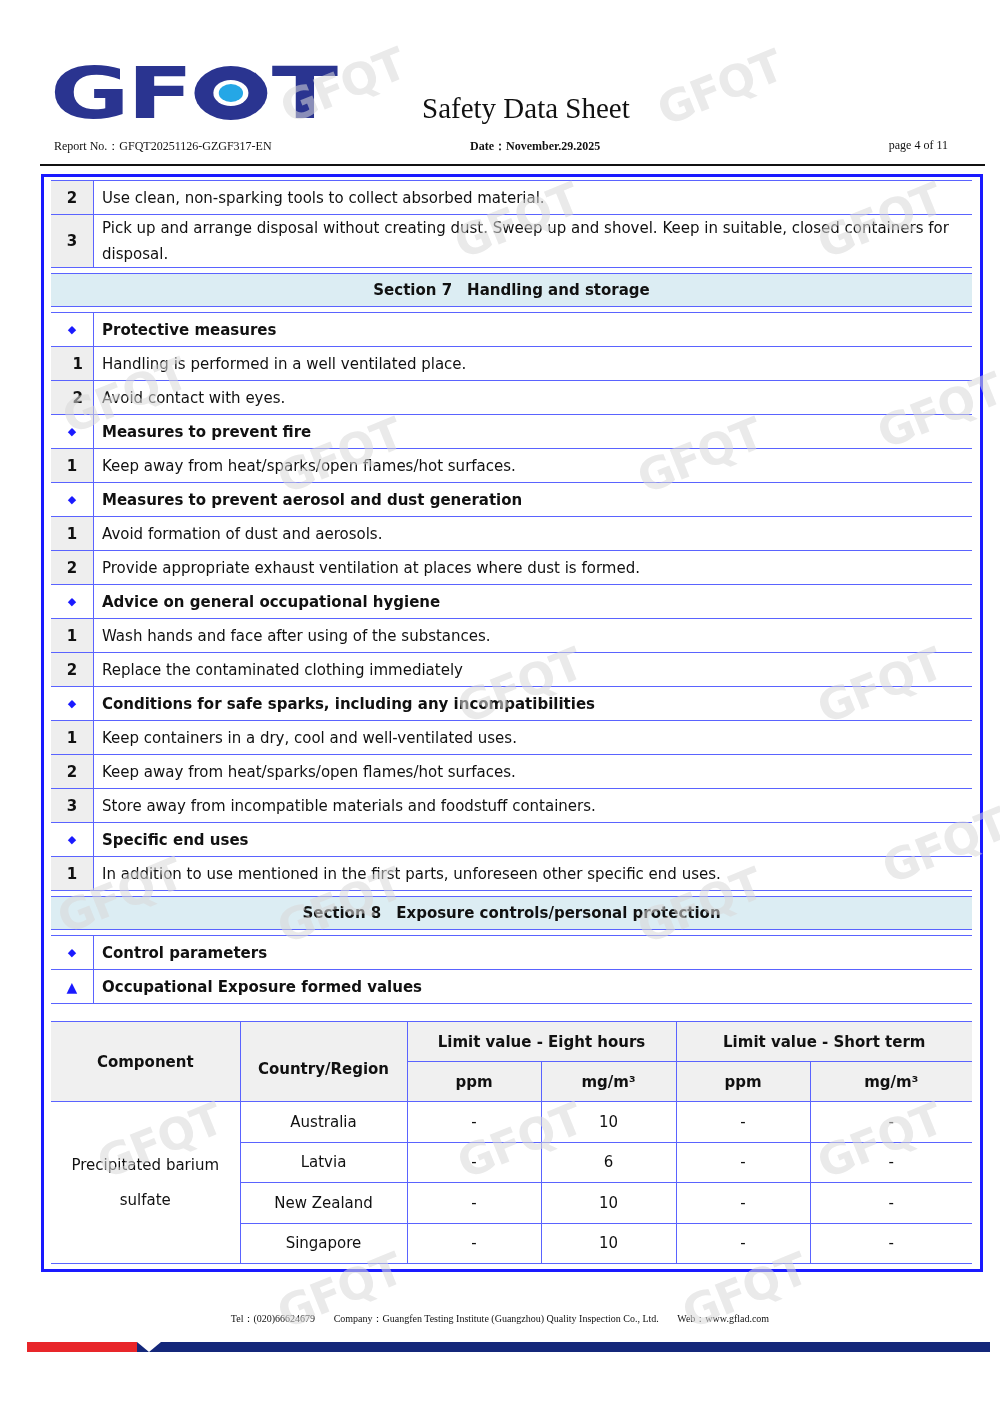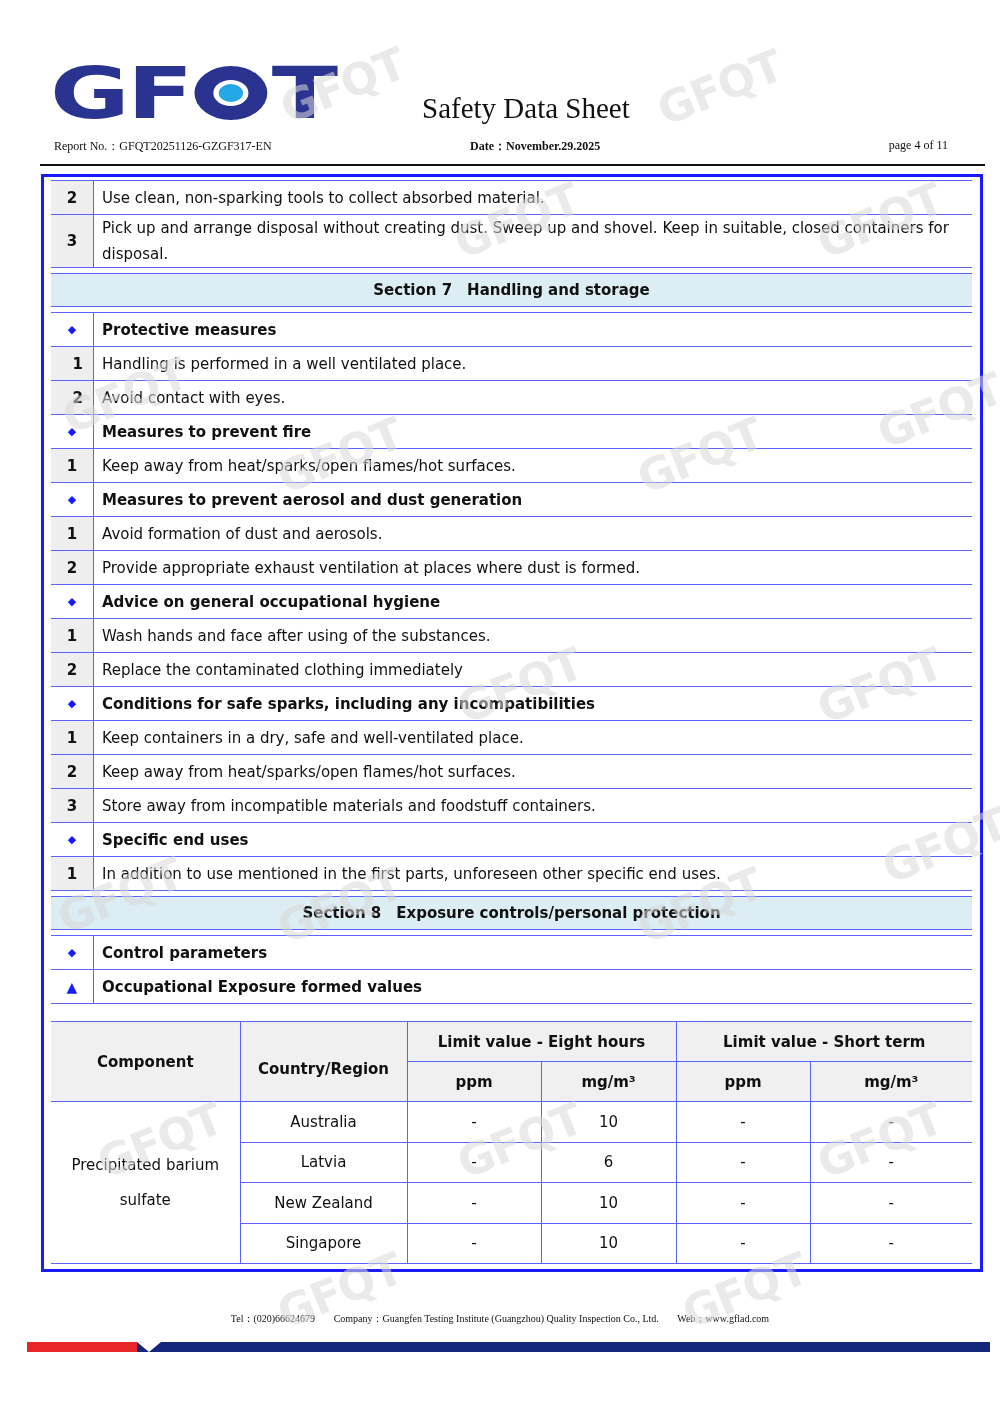--- a/index.html
+++ b/index.html
@@ -150,21 +150,21 @@
     <td class="num">2</td>
     <td>Replace the contaminated clothing immediately</td>
   </tr>
 
   <tr class="row-std">
     <td class="mark">◆</td>
     <td class="head">Conditions for safe sparks, including any incompatibilities</td>
   </tr>
   <tr class="row-std">
     <td class="num">1</td>
-    <td>Keep containers in a dry, safe and well-ventilated place.</td>
+    <td>Keep containers in a dry, cool and well-ventilated uses.</td>
   </tr>
   <tr class="row-std">
     <td class="num">2</td>
     <td>Keep away from heat/sparks/open flames/hot surfaces.</td>
   </tr>
   <tr class="row-std">
     <td class="num">3</td>
     <td>Store away from incompatible materials and foodstuff containers.</td>
   </tr>
 

